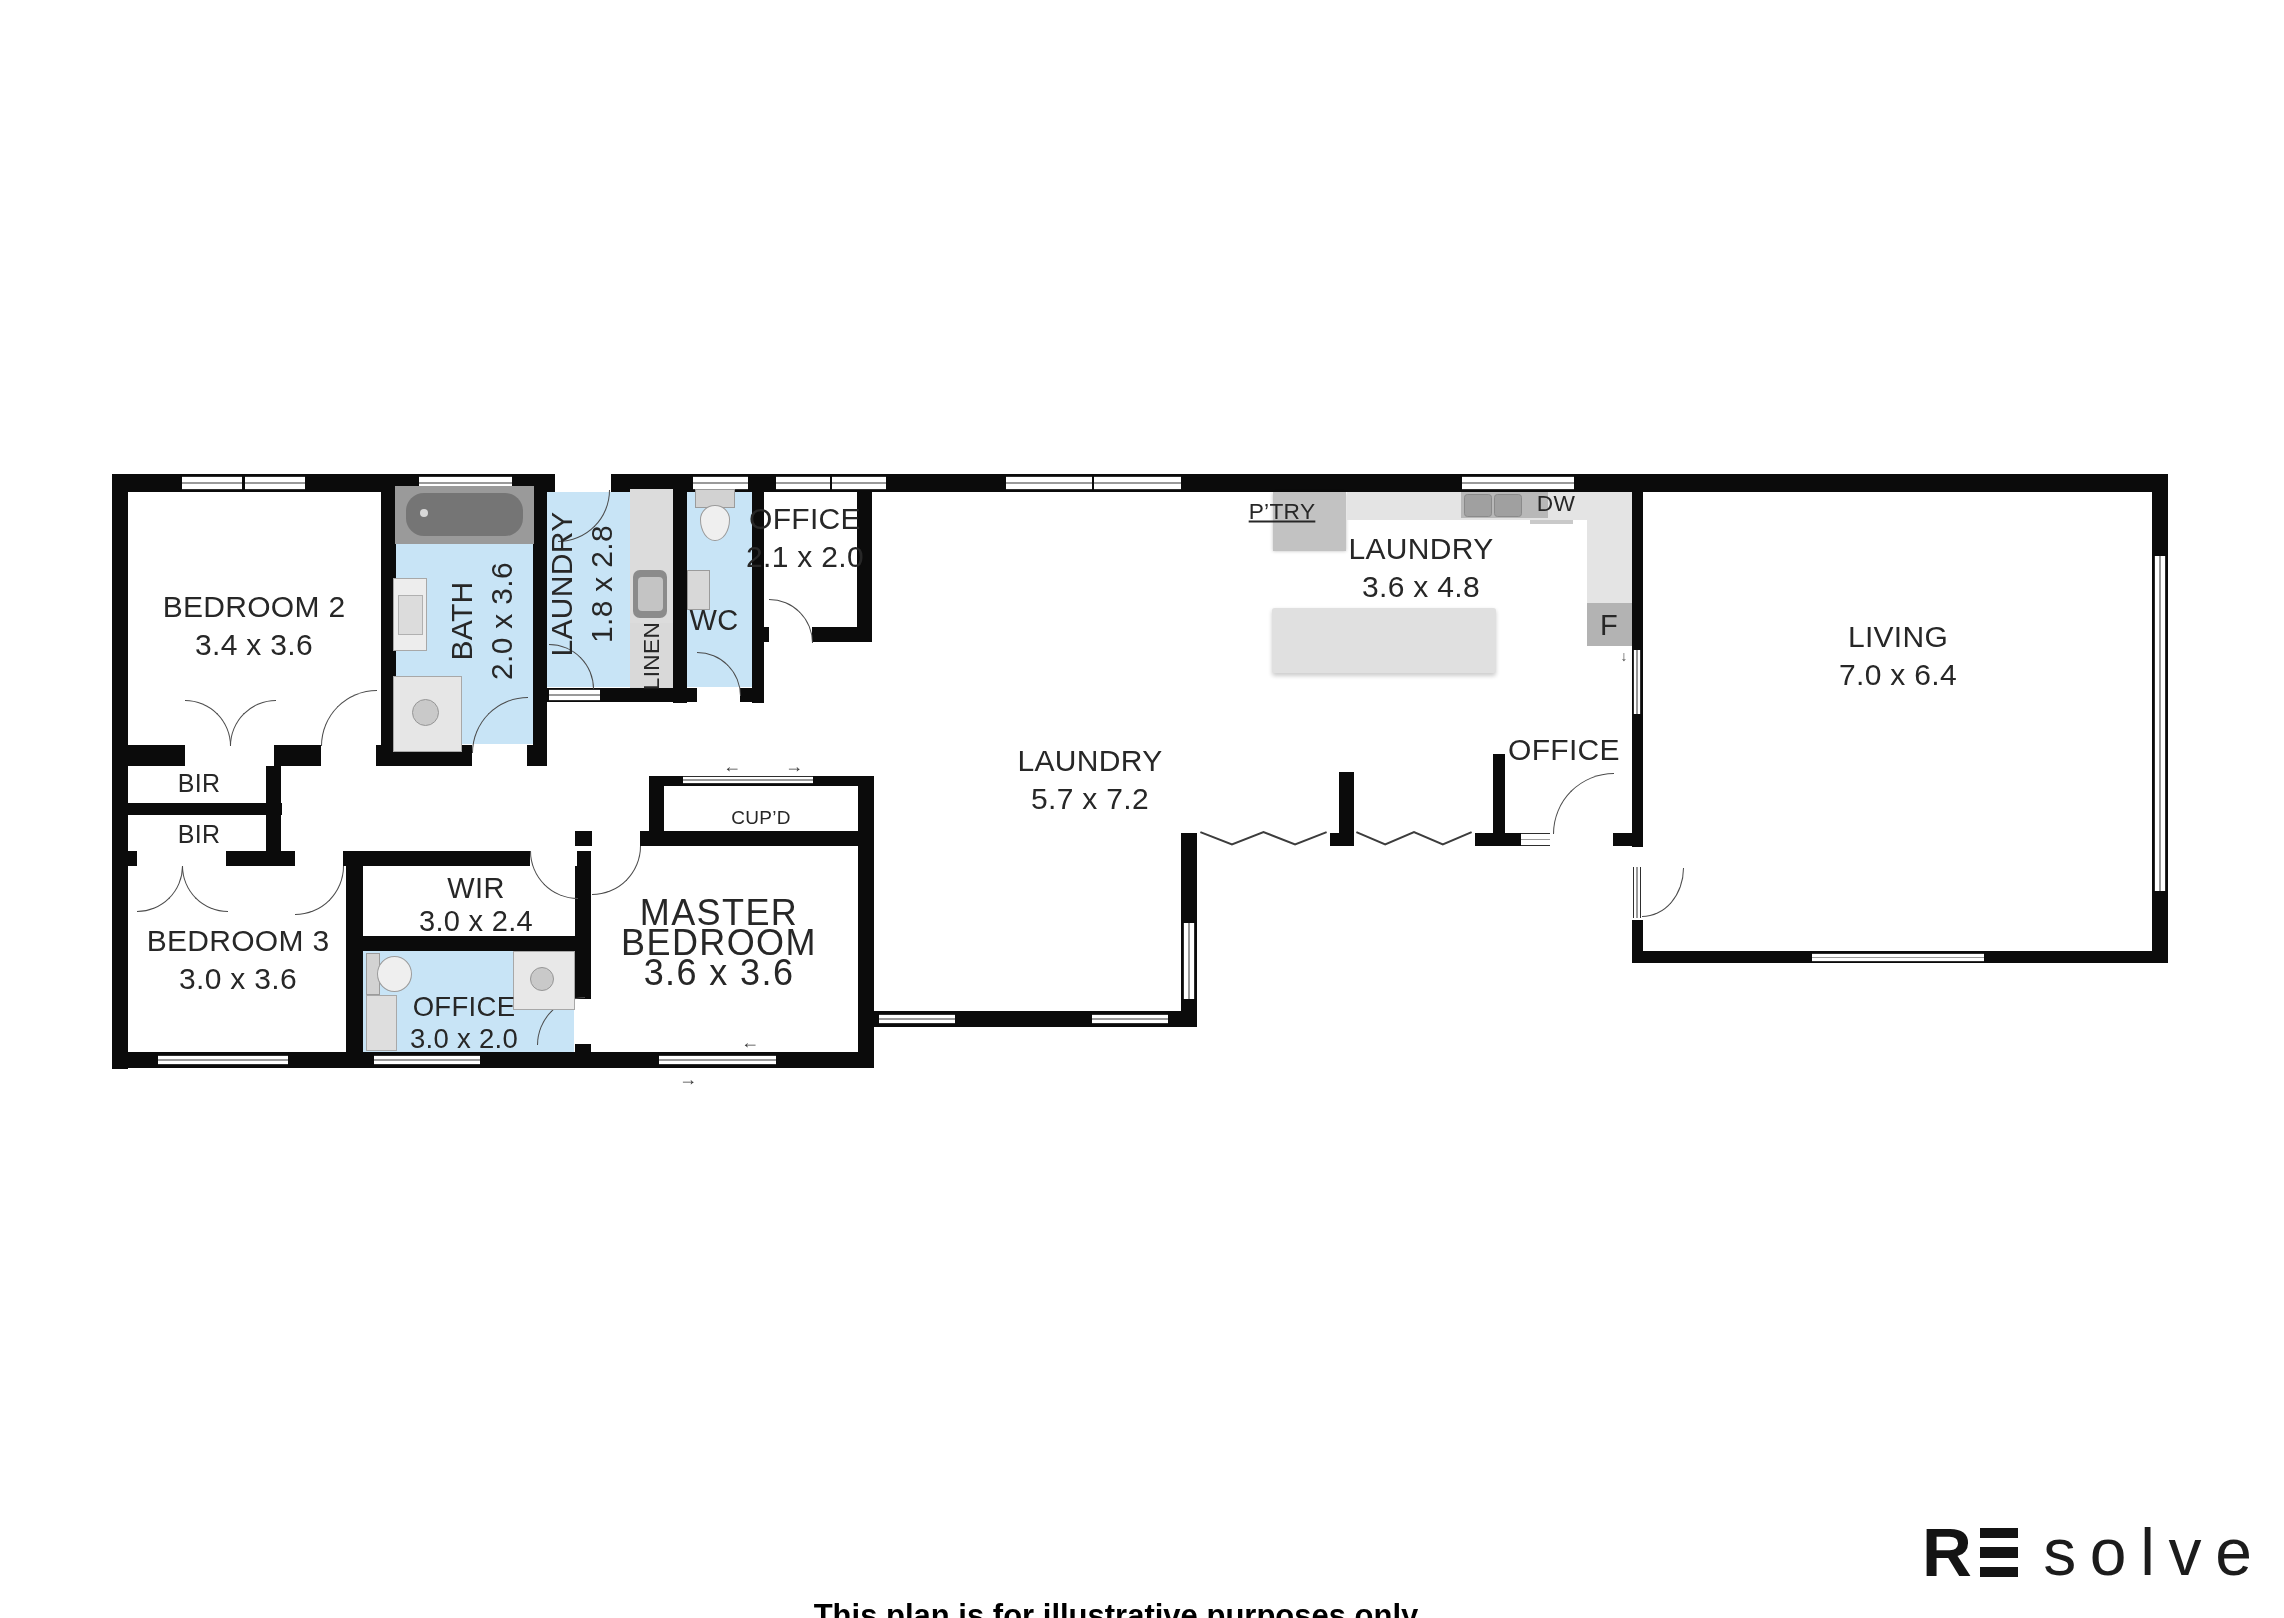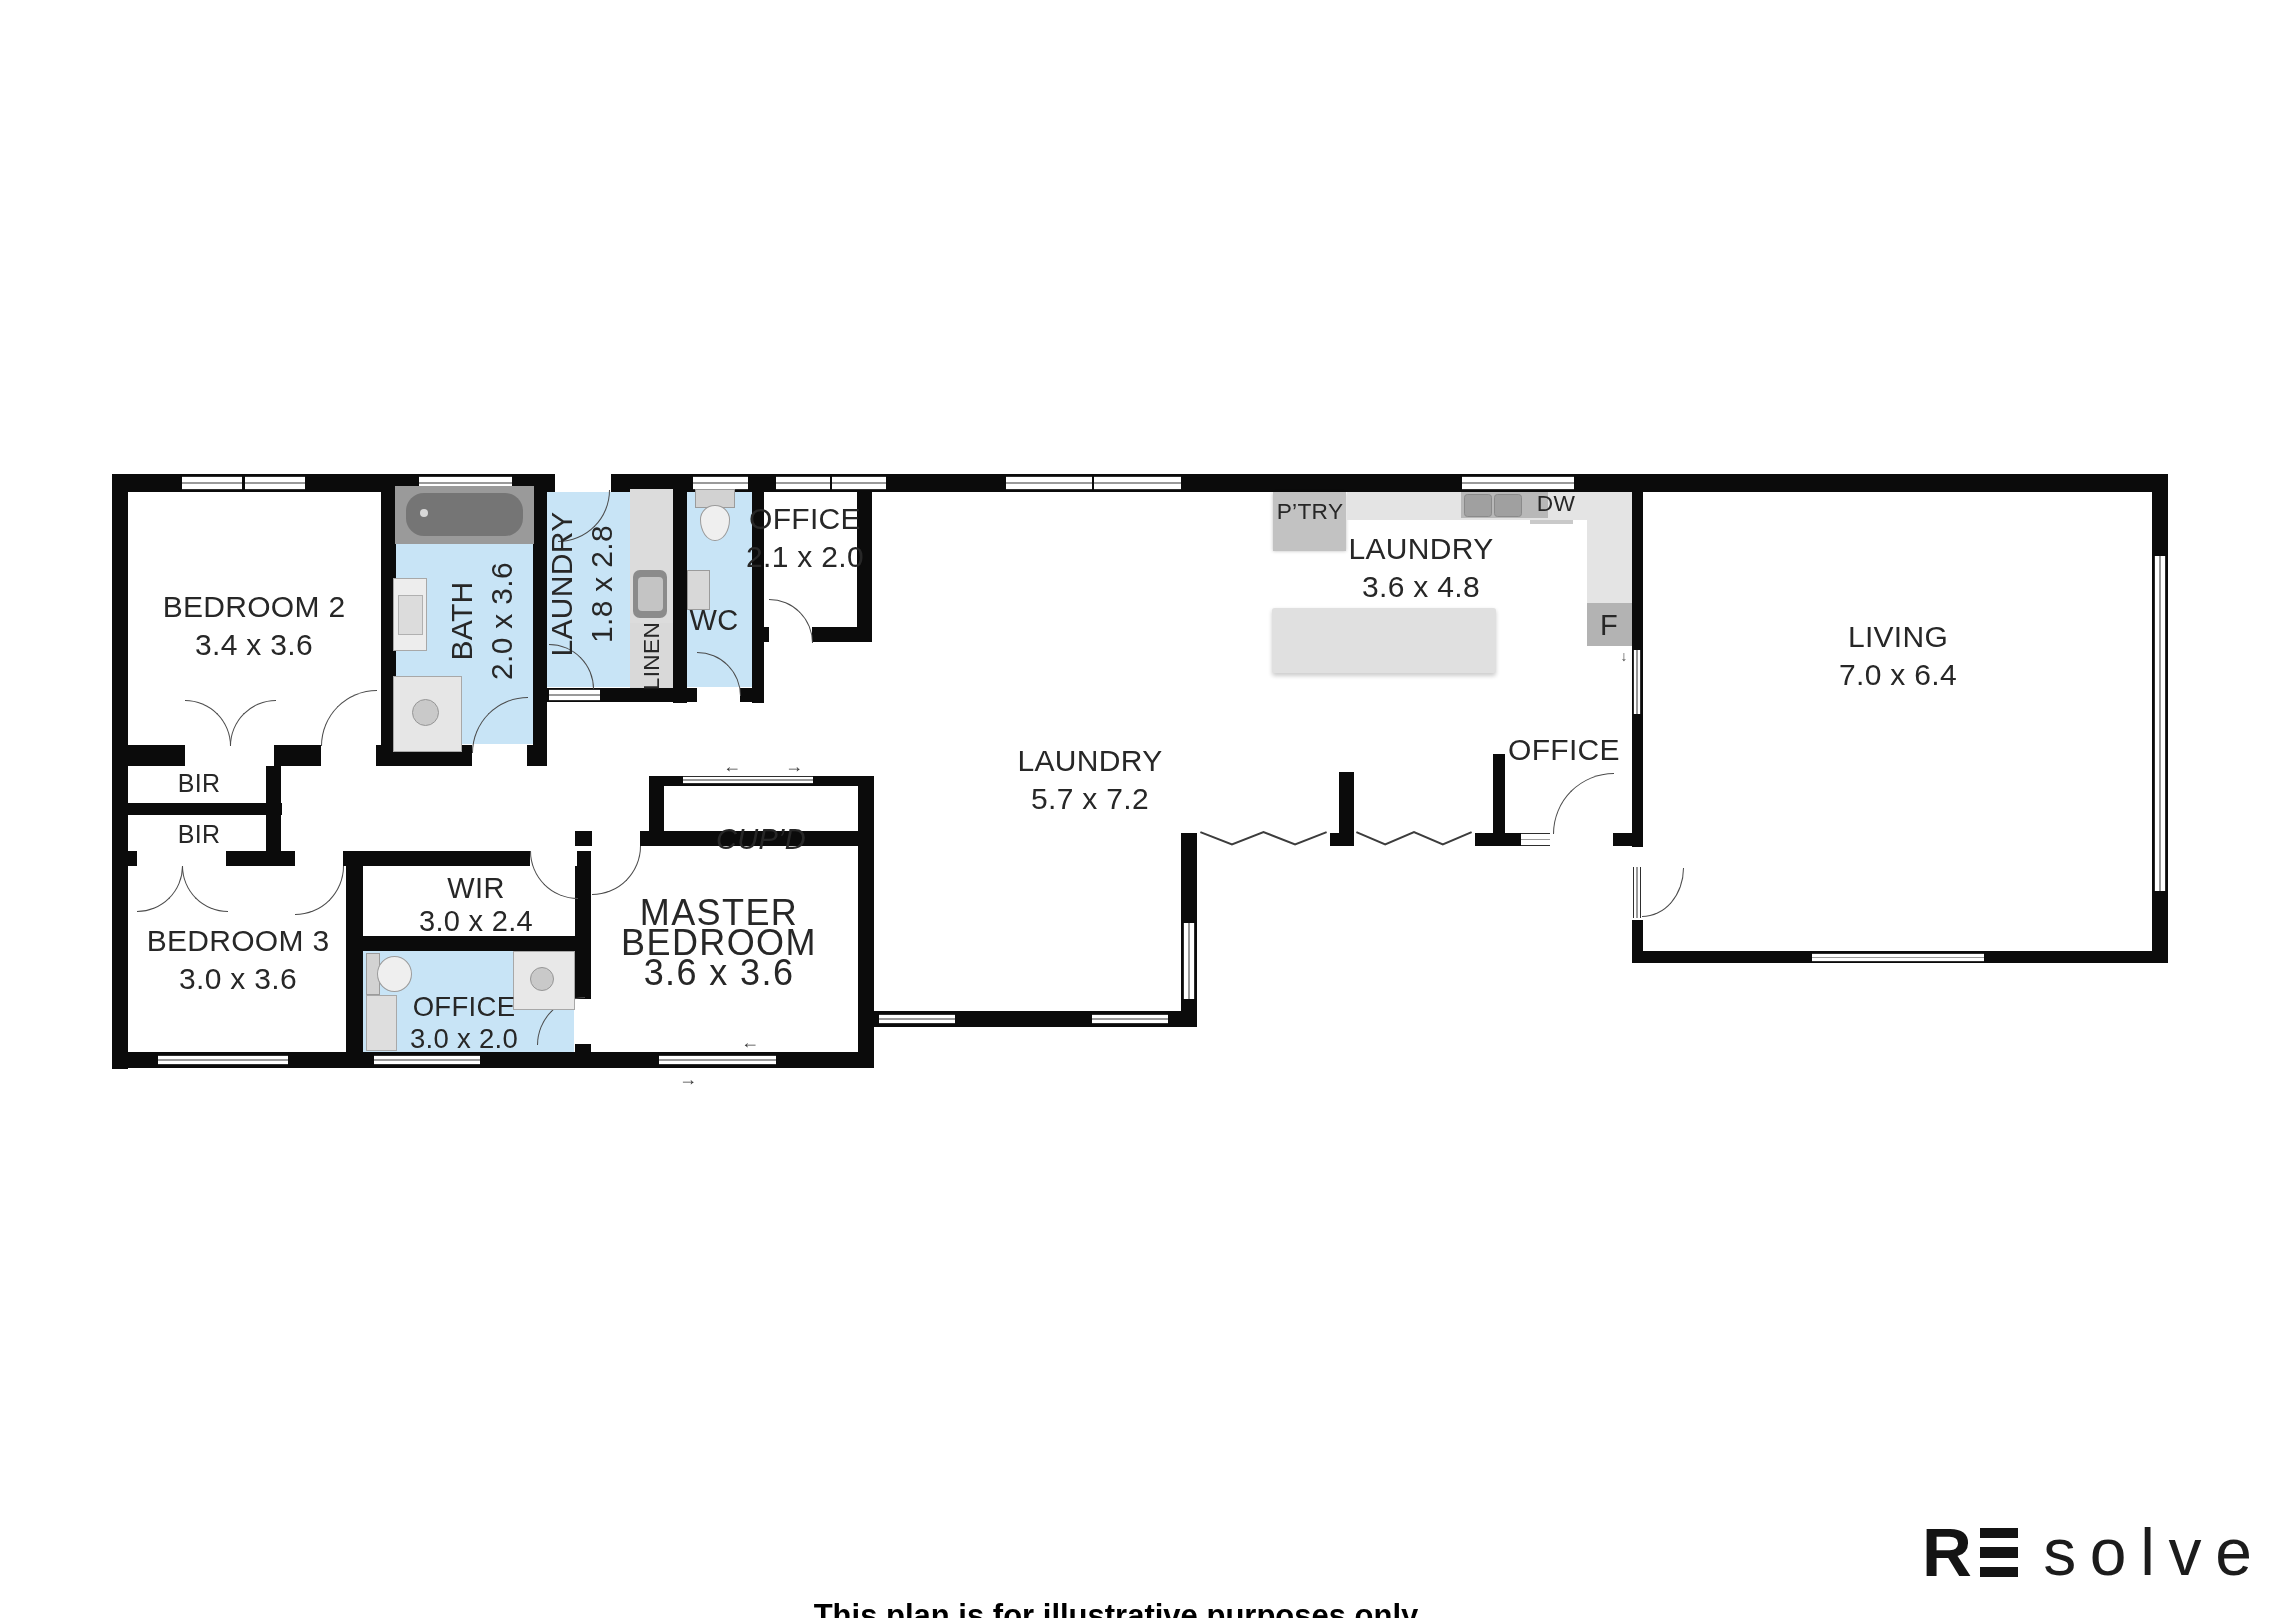--- a/index.html
+++ b/index.html
@@ -187,21 +187,21 @@
   <div class="vlbl" style="left:582px;top:584px;">
     <div>LAUNDRY</div>
     <div>1.8 x 2.8</div>
   </div>
   <div class="vlbl sm" style="left:651px;top:656px;font-size:22.7px;">LINEN</div>
   <div class="lbl" style="left:714px;top:620px;font-size:29px;">WC</div>
   <div class="lbl" style="left:805px;top:538px;">
     <div>OFFICE</div>
     <div>2.1 x 2.0</div>
   </div>
-  <div class="lbl sm" style="left:1310px;top:511px;font-size:22.7px;">P’TRY</div>
+  <div class="lbl sm" style="left:1282px;top:511px;font-size:22.7px;text-decoration:underline;">P’TRY</div>
   <div class="lbl sm" style="left:1556px;top:503px;font-size:22.7px;">DW</div>
   <div class="lbl" style="left:1421px;top:568px;">
     <div>LAUNDRY</div>
     <div>3.6 x 4.8</div>
   </div>
   <div class="lbl" style="left:1609px;top:625px;font-size:29px;">F</div>
   <div class="lbl" style="left:1090px;top:780px;">
     <div>LAUNDRY</div>
     <div>5.7 x 7.2</div>
   </div>
@@ -217,21 +217,21 @@
     <div>3.0 x 3.6</div>
   </div>
   <div class="lbl" style="left:476px;top:905px;font-size:29px;line-height:33px;">
     <div>WIR</div>
     <div>3.0 x 2.4</div>
   </div>
   <div class="lbl" style="left:464px;top:1023px;font-size:27.5px;line-height:32px;">
     <div>OFFICE</div>
     <div>3.0 x 2.0</div>
   </div>
-  <div class="lbl" style="left:761px;top:839px;font-size:29px;font-style:italic;">CUP’D</div>
+  <div class="lbl" style="left:761px;top:818px;font-size:19px;">CUP’D</div>
   <div class="lbl" style="left:719px;top:943px;font-size:36px;line-height:30px;letter-spacing:1.4px;">
     <div>MASTER</div>
     <div>BEDROOM</div>
     <div>3.6 x 3.6</div>
   </div>
 
   <div class="footer" style="left:1116px;top:1550px;margin-top:48px;">This plan is for illustrative purposes only</div>
 
   <div class="logo" style="left:1922px;top:1525px;">
     <span class="logo-r">R</span>

